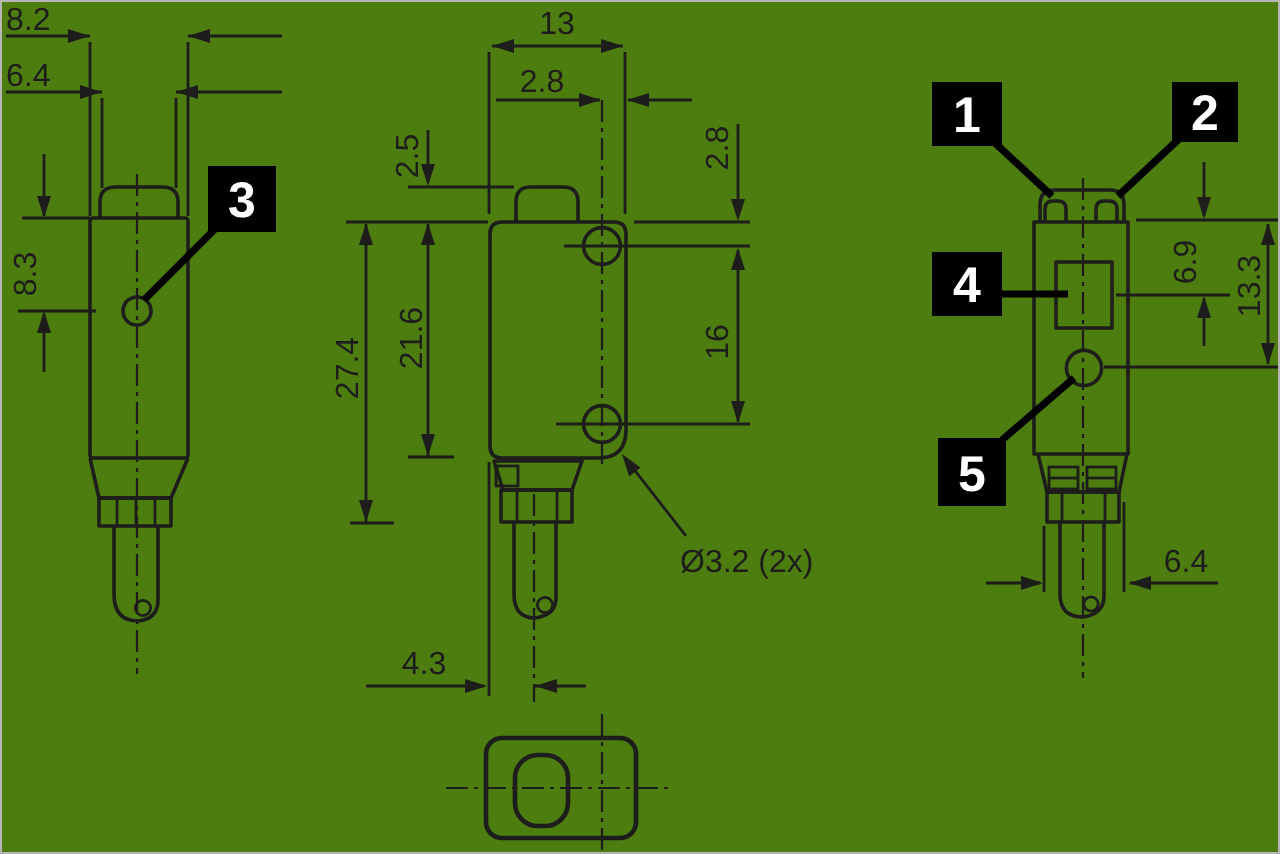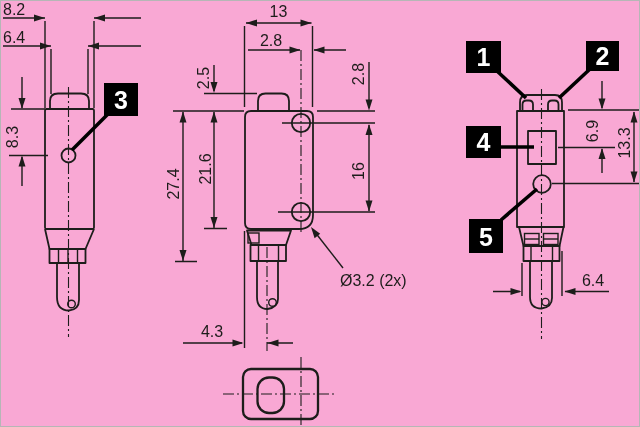--- a/index.html
+++ b/index.html
@@ -1,16 +1,16 @@
 <!DOCTYPE html>
 <html><head>
 <meta charset="utf-8">
 <style>
   html,body{margin:0;padding:0;background:#e9e9e9;}
-  .stage{width:640px;height:427px;background:#f9a8d4;border:1px solid #b6b6b6;
+  .stage{width:640px;height:427px;background:#4d7c0f;border:1px solid #b6b6b6;
          box-sizing:border-box;position:relative;overflow:hidden;
          font-family:"Liberation Sans", sans-serif;}
   svg{display:block;}
   .ln{stroke:#1d1d1b;stroke-width:1.8;fill:none;stroke-linecap:butt;stroke-linejoin:round;}
   .thin{stroke:#1d1d1b;stroke-width:1.4;fill:none;}
   .thick{stroke:#1d1d1b;stroke-width:2.3;fill:none;stroke-linejoin:round;}
   .cl{stroke:#1d1d1b;stroke-width:1.1;fill:none;stroke-dasharray:11 3 2 3;}
   .arr{fill:#1d1d1b;stroke:none;}
   .leader{stroke:#000000;stroke-width:3.6;fill:none;}
   .dimtext{font-family:"Liberation Sans", sans-serif;font-size:16px;fill:#1d1d1b;}

